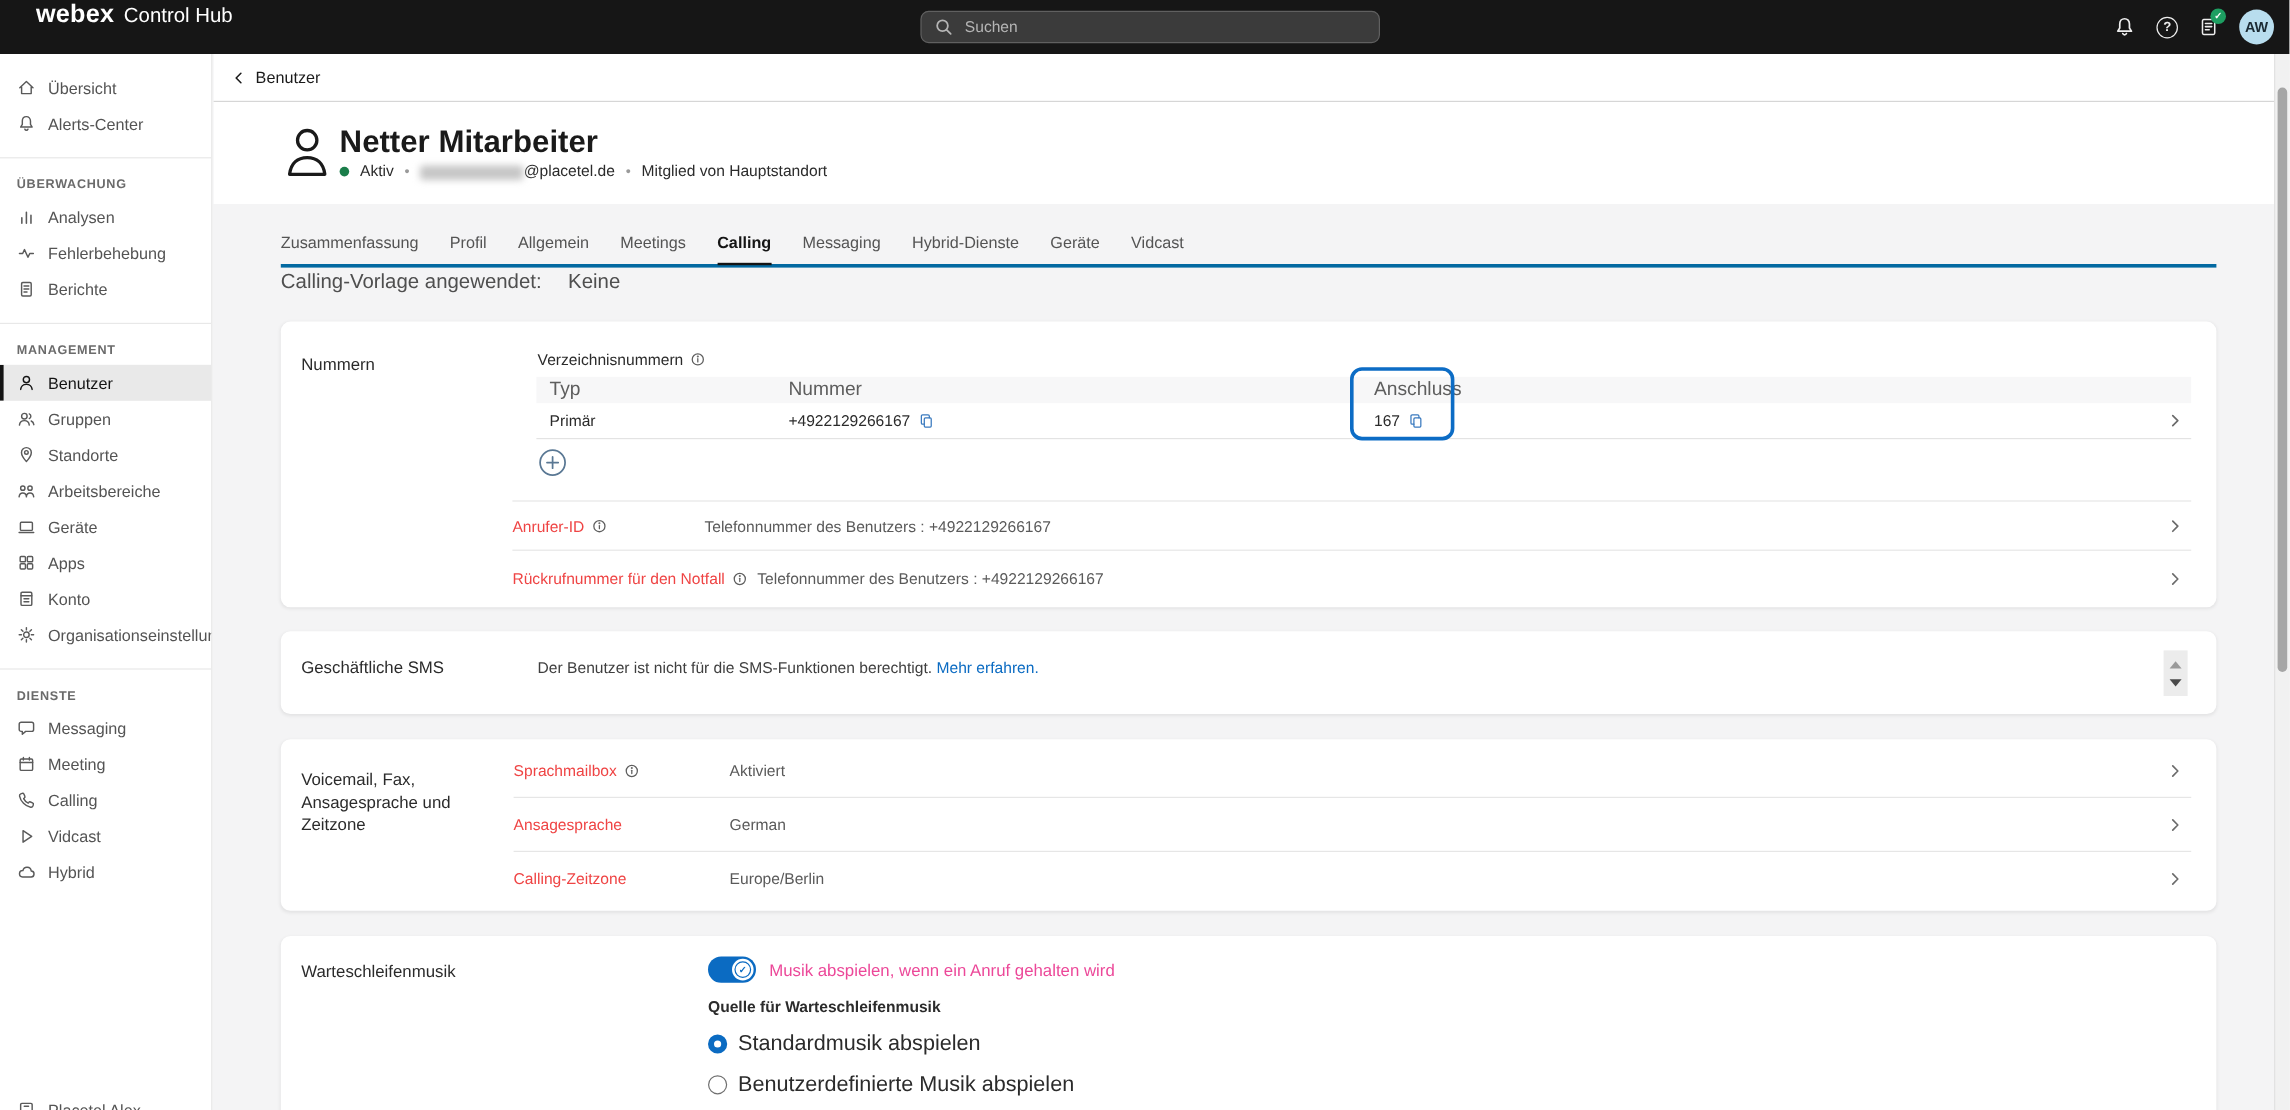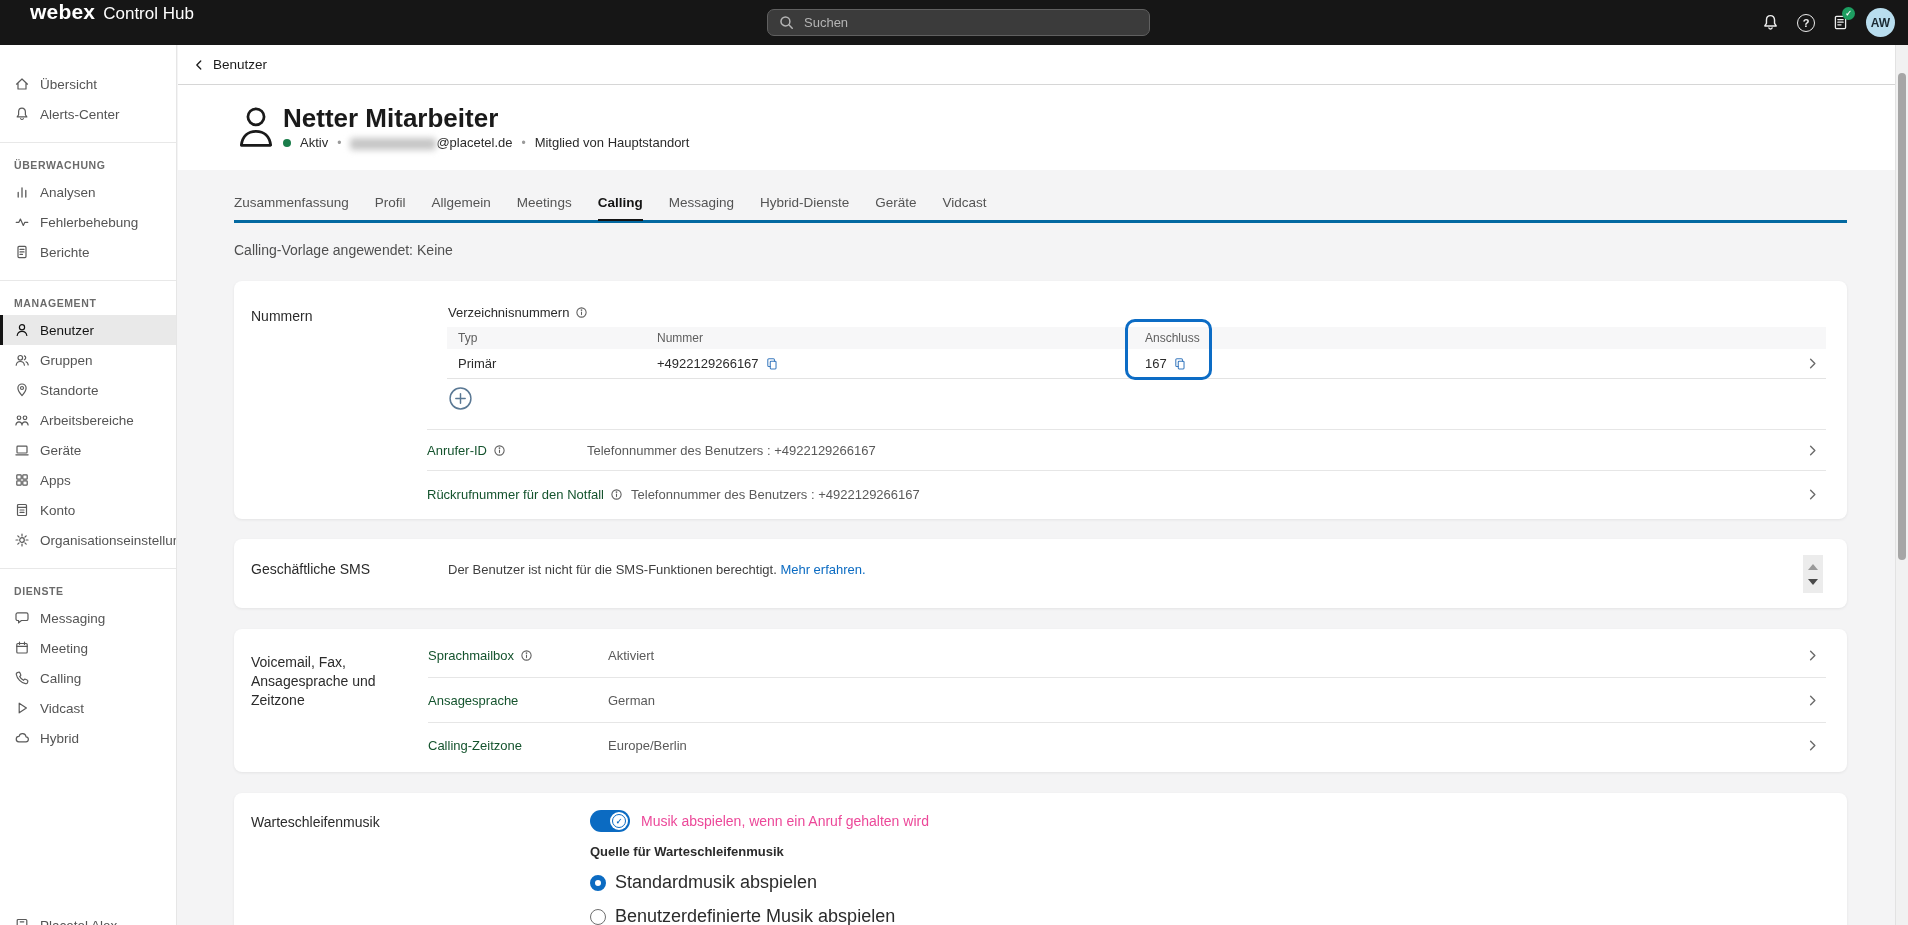--- a/index.html
+++ b/index.html
@@ -43,21 +43,21 @@
   .badge-check::before { content:"✓"; color:#fff; font-size:8px; font-weight:700; }
   .avatar {
     width:29px; height:29px; border-radius:50%; background:#b8ddee;
     display:flex; align-items:center; justify-content:center;
     color:#1b2a33; font-size:12px; font-weight:700; cursor:pointer;
   }
 
   
   .sidebar {
     position:absolute; left:0; top:45px; width:177px; height:880px;
-    background:#fff; border-right:1px solid #e6e6e6; padding-top:24px; z-index:10;
+    background:#fff; border-right:1px solid #e6e6e6; padding-top:13px; z-index:10;
   }
   .sb-item {
     height:30px; display:flex; align-items:center; gap:10px; padding-left:14px;
     font-size:13.5px; color:#545454; cursor:pointer; position:relative; white-space:nowrap; overflow:hidden;
   }
   .sb-item .sb-icon { color:#5a5a5a; flex:0 0 16px; }
   .sb-item.active { background:#e9e9e9; color:#141414; }
   .sb-item.active .sb-icon { color:#141414; }
   .sb-item.active::before {
     content:""; position:absolute; left:0; top:0; bottom:0; width:3px; background:#141414;
@@ -86,35 +86,35 @@
     display:inline-block; width:86px; height:12px; border-radius:3px;
     background:#c6c6c6; filter:blur(3px); vertical-align:middle;
   }
 
   .content { padding:0 48px 0 56px; }
   .tabs-row {
     margin-top:25px; display:flex; gap:26px; border-bottom:3px solid #0369a1;
   }
   .tab { font-size:13.5px; color:#545454; padding-bottom:9px; cursor:pointer; }
   .tab.active { color:#141414; font-weight:700; border-bottom:2.5px solid #141414; margin-bottom:-1px; }
-  .template-line { margin-top:19px; font-size:14px; color:#4f4f4f; display:flex; gap:4px; }
+  .template-line { margin-top:2px; font-size:17px; color:#4f4f4f; display:flex; gap:22px; }
 
   .card {
     background:#fff; border-radius:8px; box-shadow:0 1px 3px rgba(0,0,0,.07);
     position:relative; width:1613px;
   }
   .card-title { position:absolute; left:17px; top:27px; font-size:14px; color:#2b2b2b; }
 
   
   .card-numbers { margin-top:23px; height:238px; }
   .numbers-content { position:absolute; left:193px; top:24px; right:21px; }
   .dir-heading { display:flex; align-items:center; gap:6px; font-size:13px; color:#2b2b2b; margin-left:21px; }
   .num-table { margin-left:20px; margin-top:7px; position:relative; width:1379px; }
   .nt-row { display:grid; grid-template-columns:210px 480px 230px 1fr 30px; align-items:center; }
-  .nt-head { height:22px; background:#f7f7f8; font-size:12px; color:#5e5e5e; }
+  .nt-head { height:22px; background:#f7f7f8; font-size:16px; color:#5e5e5e; }
   .nt-head .c1 { padding-left:11px; }
   .nt-head .c3 { padding-left:8px; }
   .nt-data { height:30px; border-bottom:1px solid #e3e3e3; font-size:13px; color:#2b2b2b; cursor:pointer; }
   .nt-data .c1 { padding-left:11px; }
   .nt-data .c3 { padding-left:8px; }
   .cell-flex { display:flex; align-items:center; gap:6px; }
   .copy-btn { color:#3a7abf; cursor:pointer; }
   .row-chevron { color:#6b6b6b; justify-self:end; padding-right:6px; }
   .anschluss-highlight {
     position:absolute; left:678px; top:-8px; width:87px; height:61px;
@@ -122,21 +122,21 @@
   }
   .add-btn {
     margin:7px 0 0 21px; width:25px; height:25px; border-radius:50%;
     border:none; background:none; color:#5a7894; cursor:pointer; padding:0;
   }
   .settings-divider { height:1px; background:#e6e6e6; margin-top:14px; }
   .setting-row {
     height:40px; display:flex; align-items:center; font-size:13px; cursor:pointer;
   }
   .setting-row.tall { height:46px; }
-  .setting-label { display:flex; align-items:center; gap:6px; color:#14532d; min-width:152px; margin-right:8px; }
+  .setting-label { display:flex; align-items:center; gap:6px; color:#ef4444; min-width:152px; margin-right:8px; }
   .setting-value { color:#5a5a5a; }
   .setting-spacer { flex:1; }
   .info-icon { color:#5e5e5e; }
 
   
   .card-sms { margin-top:20px; height:69px; }
   .sms-text { position:absolute; left:214px; top:23px; font-size:13px; color:#3f3f3f; }
   .sms-link { color:#0b6bc2; cursor:pointer; }
   .spinner {
     position:absolute; right:24px; top:16px; width:20px; height:38px; background:#ececec;

